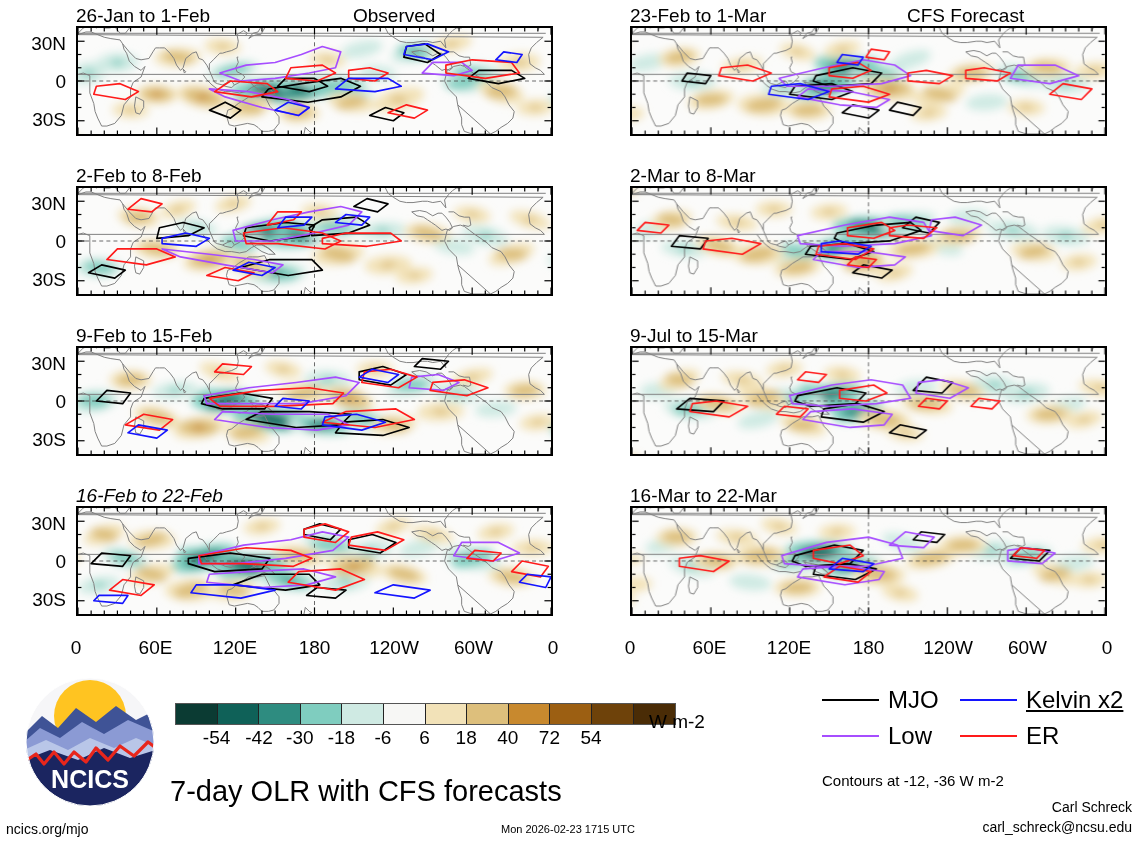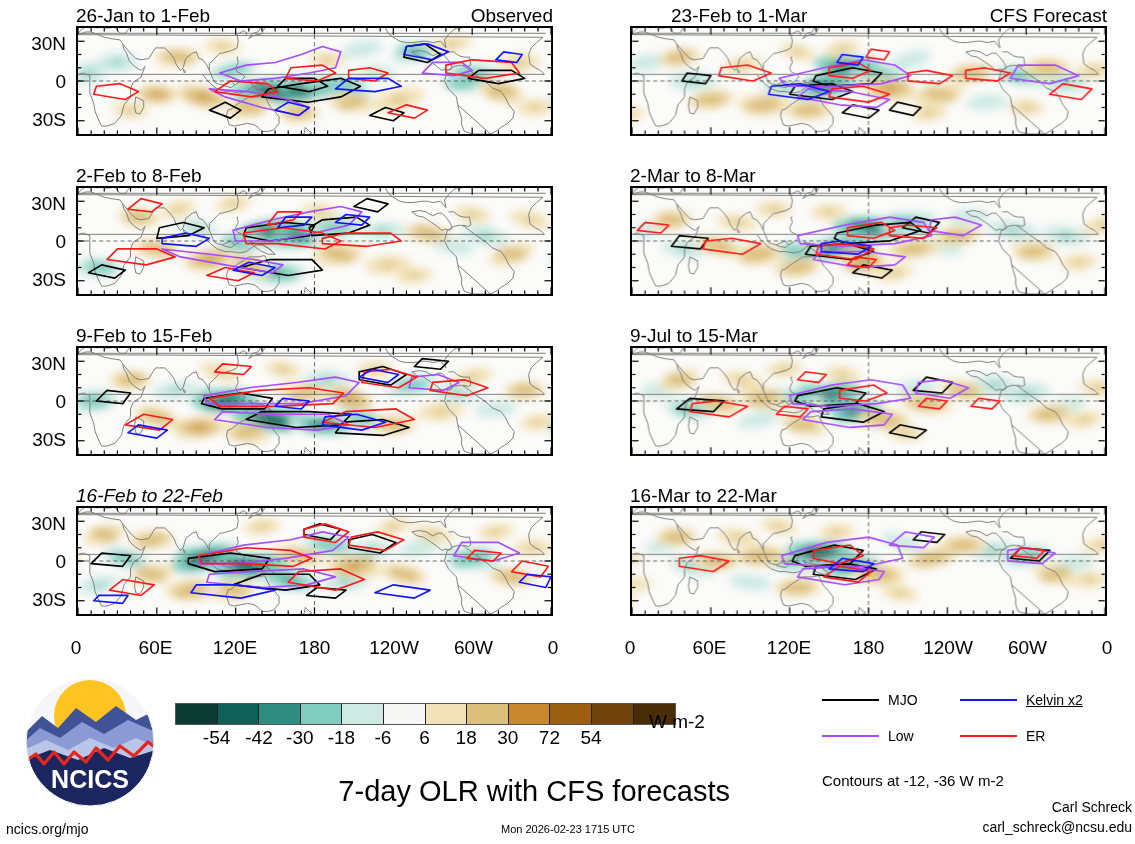--- a/index.html
+++ b/index.html
@@ -2,62 +2,62 @@
 <html><head>
 <meta charset="utf-8">
 <title>7-day OLR with CFS forecasts</title>
 <style>
   html,body{margin:0;padding:0;background:#ffffff;}
   body{width:1135px;height:844px;position:relative;overflow:hidden;
        font-family:"Liberation Sans",sans-serif;color:#000;}
 
   .panel-wrap{position:absolute;}
   .panel-title{position:absolute;font-size:19px;line-height:19px;white-space:nowrap;}
-  .panel-title.right-al{text-align:right;}
+  .panel-title.right-al{}
 
   .map-frame{position:absolute;border:2px solid #000;background:#fcfcfc;overflow:hidden;box-sizing:border-box;}
   .map-svg{position:absolute;left:0;top:0;width:100%;height:100%;display:block;}
 
   .ylab{position:absolute;font-size:19px;line-height:19px;text-align:right;white-space:nowrap;}
 
   .xaxis{position:absolute;height:26px;}
   .xtick-lab{position:absolute;font-size:19px;line-height:19px;text-align:center;white-space:nowrap;transform:translateX(-50%);}
 
   
   #colorbar{position:absolute;display:flex;border:1px solid #555;box-sizing:content-box;}
   #colorbar .sw{width:41.6px;height:20px;border-right:1px solid #222;box-sizing:border-box;}
   #colorbar .sw:last-child{border-right:none;}
   .cb-ticklab{position:absolute;font-size:19px;line-height:19px;text-align:center;
               white-space:nowrap;transform:translateX(-50%);}
   #cb-units{position:absolute;font-size:19px;line-height:19px;white-space:nowrap;}
 
   
   .leg-item{position:absolute;display:flex;align-items:center;gap:9px;}
   .leg-line{width:57px;height:0;border-top-width:2.5px;border-top-style:solid;}
-  .leg-lab{font-size:14px;line-height:18px;white-space:nowrap;}
-
-  #main-title{position:absolute;font-size:29px;line-height:30px;white-space:nowrap;text-align:right;}
+  .leg-lab{font-size:24px;line-height:18px;white-space:nowrap;}
+
+  #main-title{position:absolute;font-size:29px;line-height:30px;white-space:nowrap;text-align:left;}
   #contour-note{position:absolute;font-size:15px;line-height:16px;white-space:nowrap;}
   #author-name{position:absolute;font-size:14px;line-height:15px;white-space:nowrap;text-align:right;}
   #author-email{position:absolute;font-size:14px;line-height:15px;white-space:nowrap;text-align:right;}
   #site-url{position:absolute;font-size:14px;line-height:15px;white-space:nowrap;}
   #timestamp{position:absolute;font-size:11px;line-height:12px;white-space:nowrap;text-align:center;transform:translateX(-50%);}
 
   #ncics-logo{position:absolute;left:24px;top:676px;width:132px;height:132px;}
 </style>
 </head>
 <body>
 
 <div class="panel-wrap" style="left:76px;top:6px;">
   <div class="panel-title" style="left:0;top:0;">26-Jan to 1-Feb</div>
 </div>
 <div class="panel-title right-al" style="left:353px;top:6px;width:200px;">Observed</div>
 
 <div class="panel-wrap" style="left:630px;top:6px;">
-  <div class="panel-title" style="left:0;top:0;margin-left:41px;">23-Feb to 1-Mar</div>
+  <div class="panel-title" style="left:0;top:0;">23-Feb to 1-Mar</div>
 </div>
 <div class="panel-title right-al" style="left:907px;top:6px;width:200px;">CFS Forecast</div>
 
 <div class="panel-wrap" style="left:76px;top:166px;">
   <div class="panel-title" style="left:0;top:0;">2-Feb to 8-Feb</div>
 </div>
 <div class="panel-wrap" style="left:630px;top:166px;">
   <div class="panel-title" style="left:0;top:0;">2-Mar to 8-Mar</div>
 </div>
 
@@ -2021,21 +2021,21 @@
   </div>
 <div id="cb-units" style="left:649px;top:712px;">W m-2</div>
 <div id="cb-ticks" style="position:absolute;left:0;top:728px;width:902px;height:22px;">
     <div class="cb-ticklab" style="left: 216.6px;">-54</div>
     <div class="cb-ticklab" style="left: 259px;">-42</div>
     <div class="cb-ticklab" style="left: 299.8px;">-30</div>
     <div class="cb-ticklab" style="left: 341.4px;">-18</div>
     <div class="cb-ticklab" style="left: 383px;">-6</div>
     <div class="cb-ticklab" style="left: 424.6px;">6</div>
     <div class="cb-ticklab" style="left: 466.2px;">18</div>
-    <div class="cb-ticklab" style="left: 507.8px;">30</div>
+    <div class="cb-ticklab" style="left: 507.8px;">40</div>
     <div class="cb-ticklab" style="left: 549.4px;">72</div>
     <div class="cb-ticklab" style="left: 591px;">54</div>
   </div>
 
 <div class="leg-item" style="left:822px;top:691px;">
   <span class="leg-line" id="lg-0" style="border-top-color: rgb(0, 0, 0);"></span>
   <span class="leg-lab">MJO</span>
 </div>
 <div class="leg-item" style="left:960px;top:691px;text-decoration:underline;">
   <span class="leg-line" id="lg-1" style="border-top-color: rgb(20, 20, 255);"></span>

